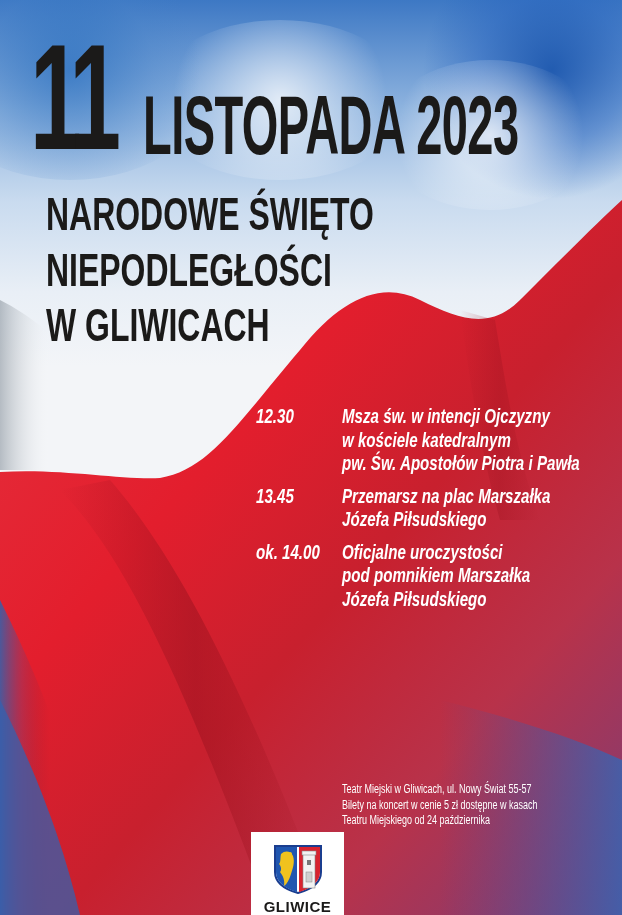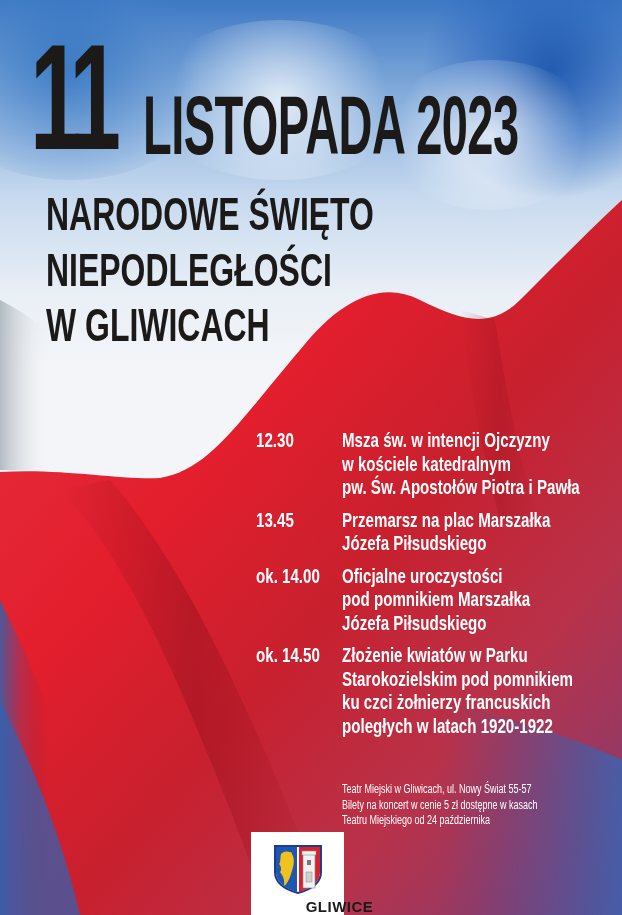--- a/index.html
+++ b/index.html
@@ -11,33 +11,33 @@
   .sky-tl { position:absolute; left:-80px; top:-40px; width:300px; height:220px; border-radius:50%;
     background: radial-gradient(circle, rgba(40,110,190,0.7) 0%, rgba(70,130,200,0.3) 45%, rgba(70,130,200,0) 70%); }
   .cloud { position:absolute; border-radius:50%; background: radial-gradient(circle, rgba(255,255,255,0.75) 0%, rgba(255,255,255,0) 70%); }
   svg.flag { position:absolute; left:0; top:0; }
   .title-11 { position:absolute; left:30px; top:22px; font-family:"Liberation Sans", sans-serif; font-weight:bold;
     font-size:150px; line-height:150px; color:#1b1a19; letter-spacing:-12px; transform:scaleX(0.62); transform-origin:left top; }
   .title-date { position:absolute; left:143px; top:80px; font-family:"Liberation Sans", sans-serif; font-weight:bold;
     font-size:84px; line-height:90px; color:#1b1a19; letter-spacing:-1px; transform:scaleX(0.56); transform-origin:left top; white-space:nowrap; }
   .subtitle { position:absolute; left:46px; top:186px; font-family:"Liberation Sans", sans-serif; font-weight:bold;
     font-size:47px; line-height:55.5px; color:#1b1a19; transform:scaleX(0.68); transform-origin:left top; white-space:nowrap; }
-  .schedule { position:absolute; left:256px; top:428px; width:360px; color:#fff; }
+  .schedule { position:absolute; left:256px; top:404px; width:360px; color:#fff;font-style:italic; }
   .row { position:relative; margin-bottom:9px; }
   .row .time { position:absolute; left:0; top:0; font-weight:bold; font-size:21px; line-height:23.5px;
     transform:scaleX(0.72); transform-origin:left top; white-space:nowrap; }
   .row .desc { margin-left:86px; font-weight:bold; font-size:21px; line-height:23.5px;
     transform:scaleX(0.72); transform-origin:left top; white-space:nowrap; }
   .desc span { display:block; }
   .note { position:absolute; left:342px; top:782px; color:#fff; font-size:12.5px; line-height:15.5px;
     transform:scaleX(0.72); transform-origin:left top; white-space:nowrap; }
   .note span { display:block; }
   .logo-box { position:absolute; left:251px; top:832px; width:93px; height:90px; background:#fff; }
   .logo-text { position:absolute; left:0; width:93px; top:66px; text-align:center; font-weight:bold; font-size:15px;
-    color:#1b1a19; letter-spacing:0.5px;margin-left:42px; }
+    color:#1b1a19; letter-spacing:0.5px; }
 </style>
 </head>
 <body>
 
 <div class="poster">
   <div class="sky-tl"></div>
   <div class="sky-tr"></div>
   <div class="cloud" style="left:150px;top:20px;width:260px;height:160px;"></div>
   <div class="cloud" style="left:380px;top:60px;width:220px;height:150px;"></div>
 
@@ -109,29 +109,20 @@
       </div>
     </div>
     <div class="row">
       <div class="time">ok. 14.00</div>
       <div class="desc">
         <span>Oficjalne uroczystości</span>
         <span>pod pomnikiem Marszałka</span>
         <span>Józefa Piłsudskiego</span>
       </div>
     </div>
-    <div class="row">
-      <div class="time">ok. 14.50</div>
-      <div class="desc">
-        <span>Złożenie kwiatów w Parku</span>
-        <span>Starokozielskim pod pomnikiem</span>
-        <span>ku czci żołnierzy francuskich</span>
-        <span>poległych w latach 1920-1922</span>
-      </div>
-    </div>
   </div>
 
   <div class="note">
     <span>Teatr Miejski w Gliwicach, ul. Nowy Świat 55-57</span>
     <span>Bilety na koncert w cenie 5 zł dostępne w kasach</span>
     <span>Teatru Miejskiego od 24 października</span>
   </div>
 
   <div class="logo-box">
     <svg width="93" height="62" viewBox="0 0 93 62" style="position:absolute;left:0;top:0;">

